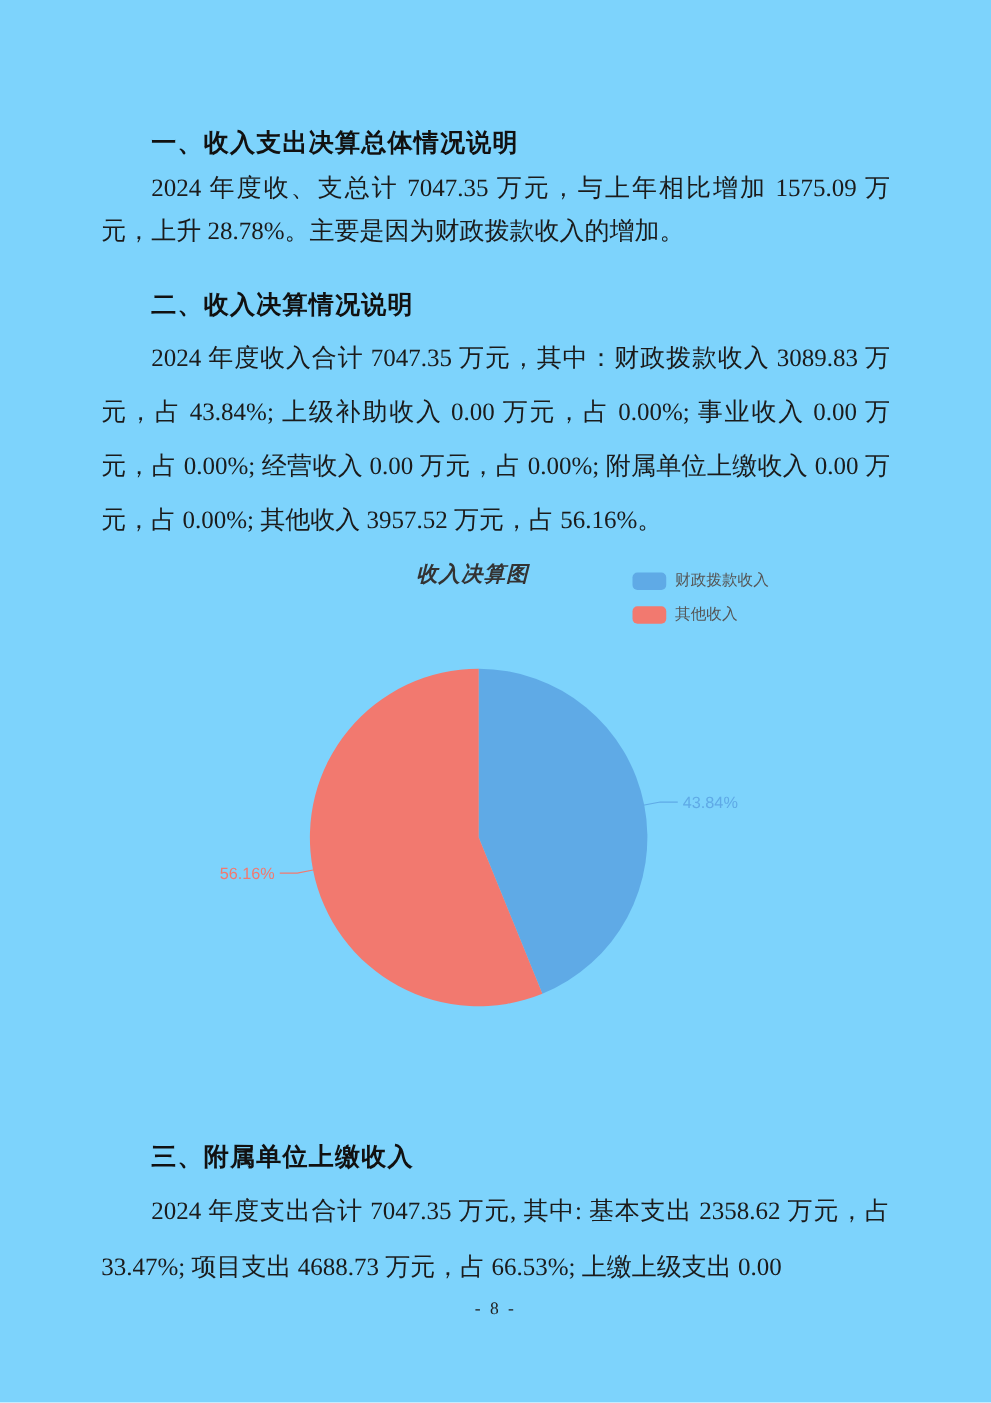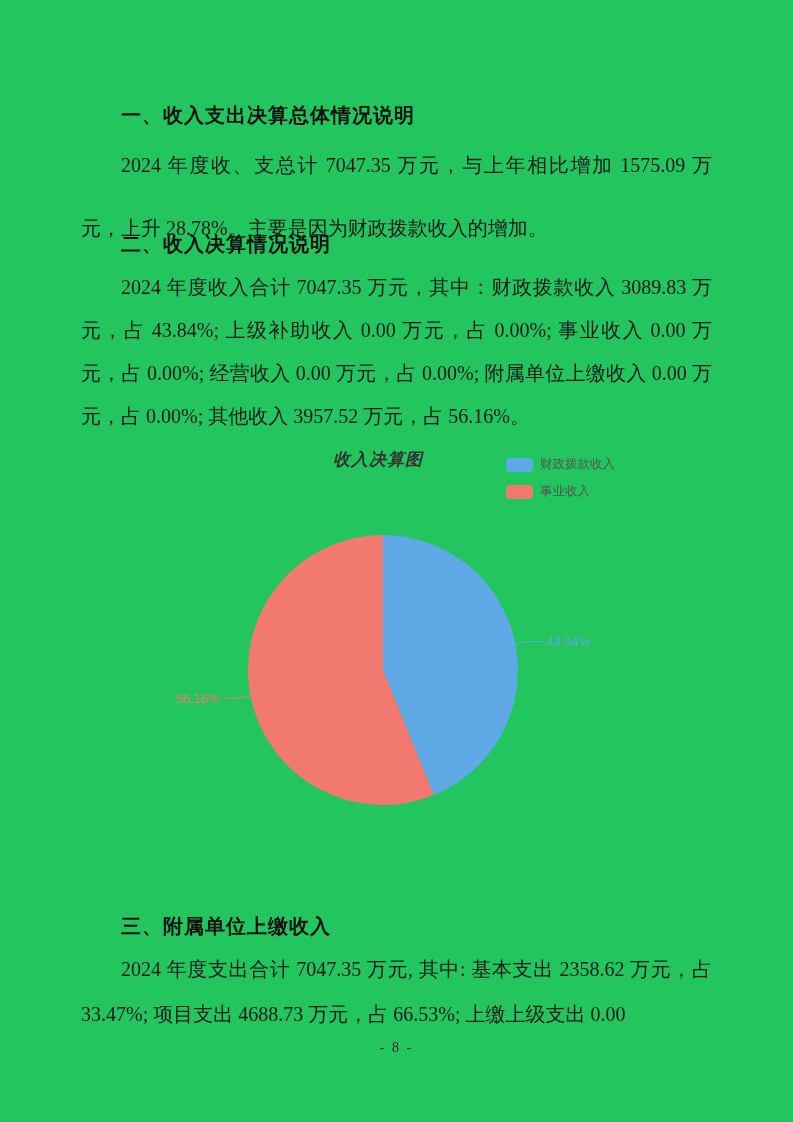--- a/index.html
+++ b/index.html
@@ -1,39 +1,39 @@
 <!DOCTYPE html>
 <html lang="zh"><head>
 <meta charset="utf-8">
 <title>收入支出决算说明</title>
 <style>
   html,body{margin:0;padding:0;background:#ffffff;}
   .page{
     position:relative;
     width:793px;height:1122px;
-    background:#22c55e;
+    background:#7dd3fc;
     overflow:hidden;
     font-family:"Liberation Serif","DejaVu Serif",serif;
     color:#1b1b1b;
   }
   .heading{
     position:absolute;left:81px;width:631px;
     font-family:"Liberation Sans","DejaVu Sans",sans-serif;
     font-weight:bold;font-size:20px;line-height:26px;
     text-indent:2em;letter-spacing:1px;color:#111;
   }
   #heading-1{top:102px;}
   #heading-2{top:231px;}
   #heading-3{top:913px;}
   .para{
     position:absolute;left:81px;width:631px;
     font-size:20px;text-align:justify;text-indent:2em;
     color:#1b1b1b;
   }
-  #para-1{top:134px;line-height:63px;}
+  #para-1{top:134px;line-height:34px;}
   #para-2{top:266px;line-height:43px;}
   #para-3{top:947px;line-height:45px;}
   .chart{
     position:absolute;top:440px;left:0;width:793px;height:440px;
   }
   .chart-title{
     position:absolute;left:333px;top:8px;
     font-family:"Liberation Sans","DejaVu Sans",sans-serif;
     font-weight:bold;font-size:17px;color:#333;letter-spacing:1px;font-style:italic;
   }
@@ -70,21 +70,21 @@
   <div class="chart">
     <div class="chart-title">收入决算图</div>
 
     <div class="legend">
       <div class="legend-item">
         <span class="legend-swatch" style="background: rgb(95, 170, 230);"></span>
         <span class="legend-label">财政拨款收入</span>
       </div>
       <div class="legend-item">
         <span class="legend-swatch" style="background: rgb(242, 121, 111);"></span>
-        <span class="legend-label">事业收入</span>
+        <span class="legend-label">其他收入</span>
       </div>
     </div>
 
     <svg class="pie" width="793" height="440" viewBox="0 0 793 440">
         <path d="M383,230 L383.0,95.0 A135,135 0 0 1 433.9,355.0 Z" fill="#5FAAE6"></path>
         <polyline points="514.5,204.2 528.2,201.6 542.2,201.6" fill="none" stroke="#5FAAE6" stroke-width="1"></polyline>
         <text x="546.2" y="206.1" text-anchor="start" fill="#5FAAE6" class="pie-label">43.84%</text>
         <path d="M383,230 L433.9,355.0 A135,135 0 1 1 383.0,95.0 Z" fill="#F2796F"></path>
         <polyline points="251.5,255.8 237.8,258.4 223.8,258.4" fill="none" stroke="#F2796F" stroke-width="1"></polyline>
         <text x="219.8" y="262.9" text-anchor="end" fill="#F2796F" class="pie-label">56.16%</text>

